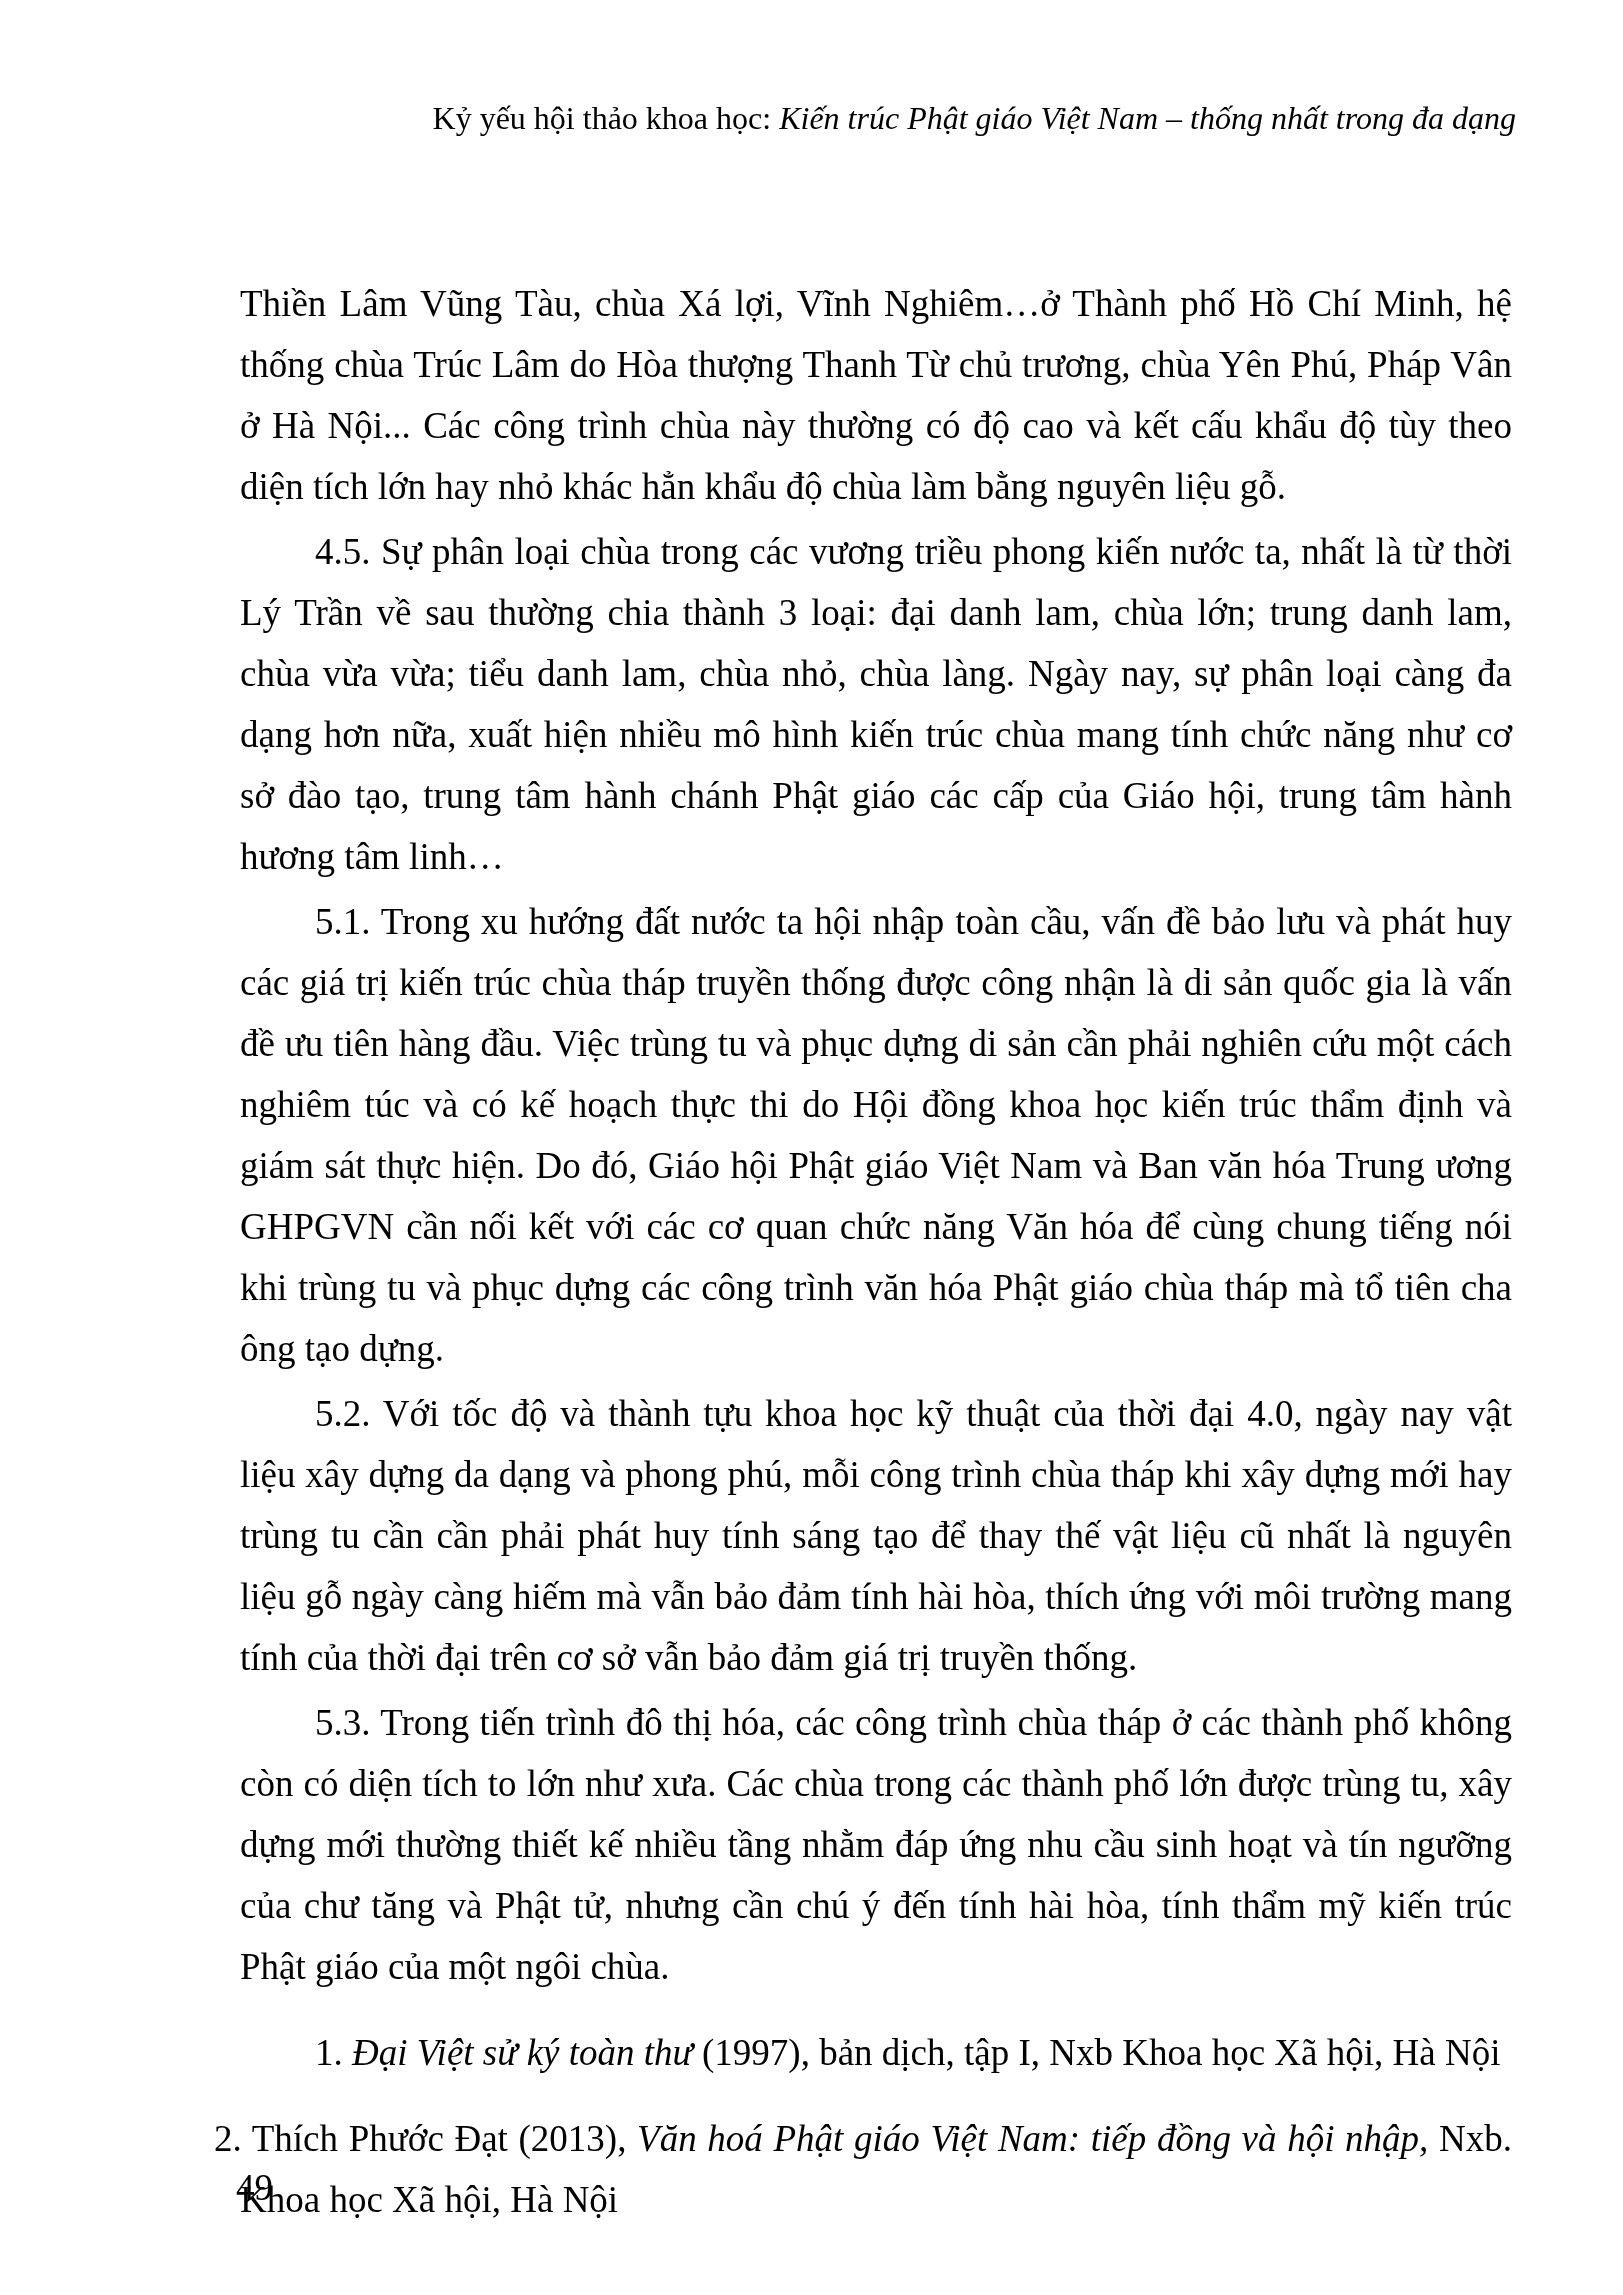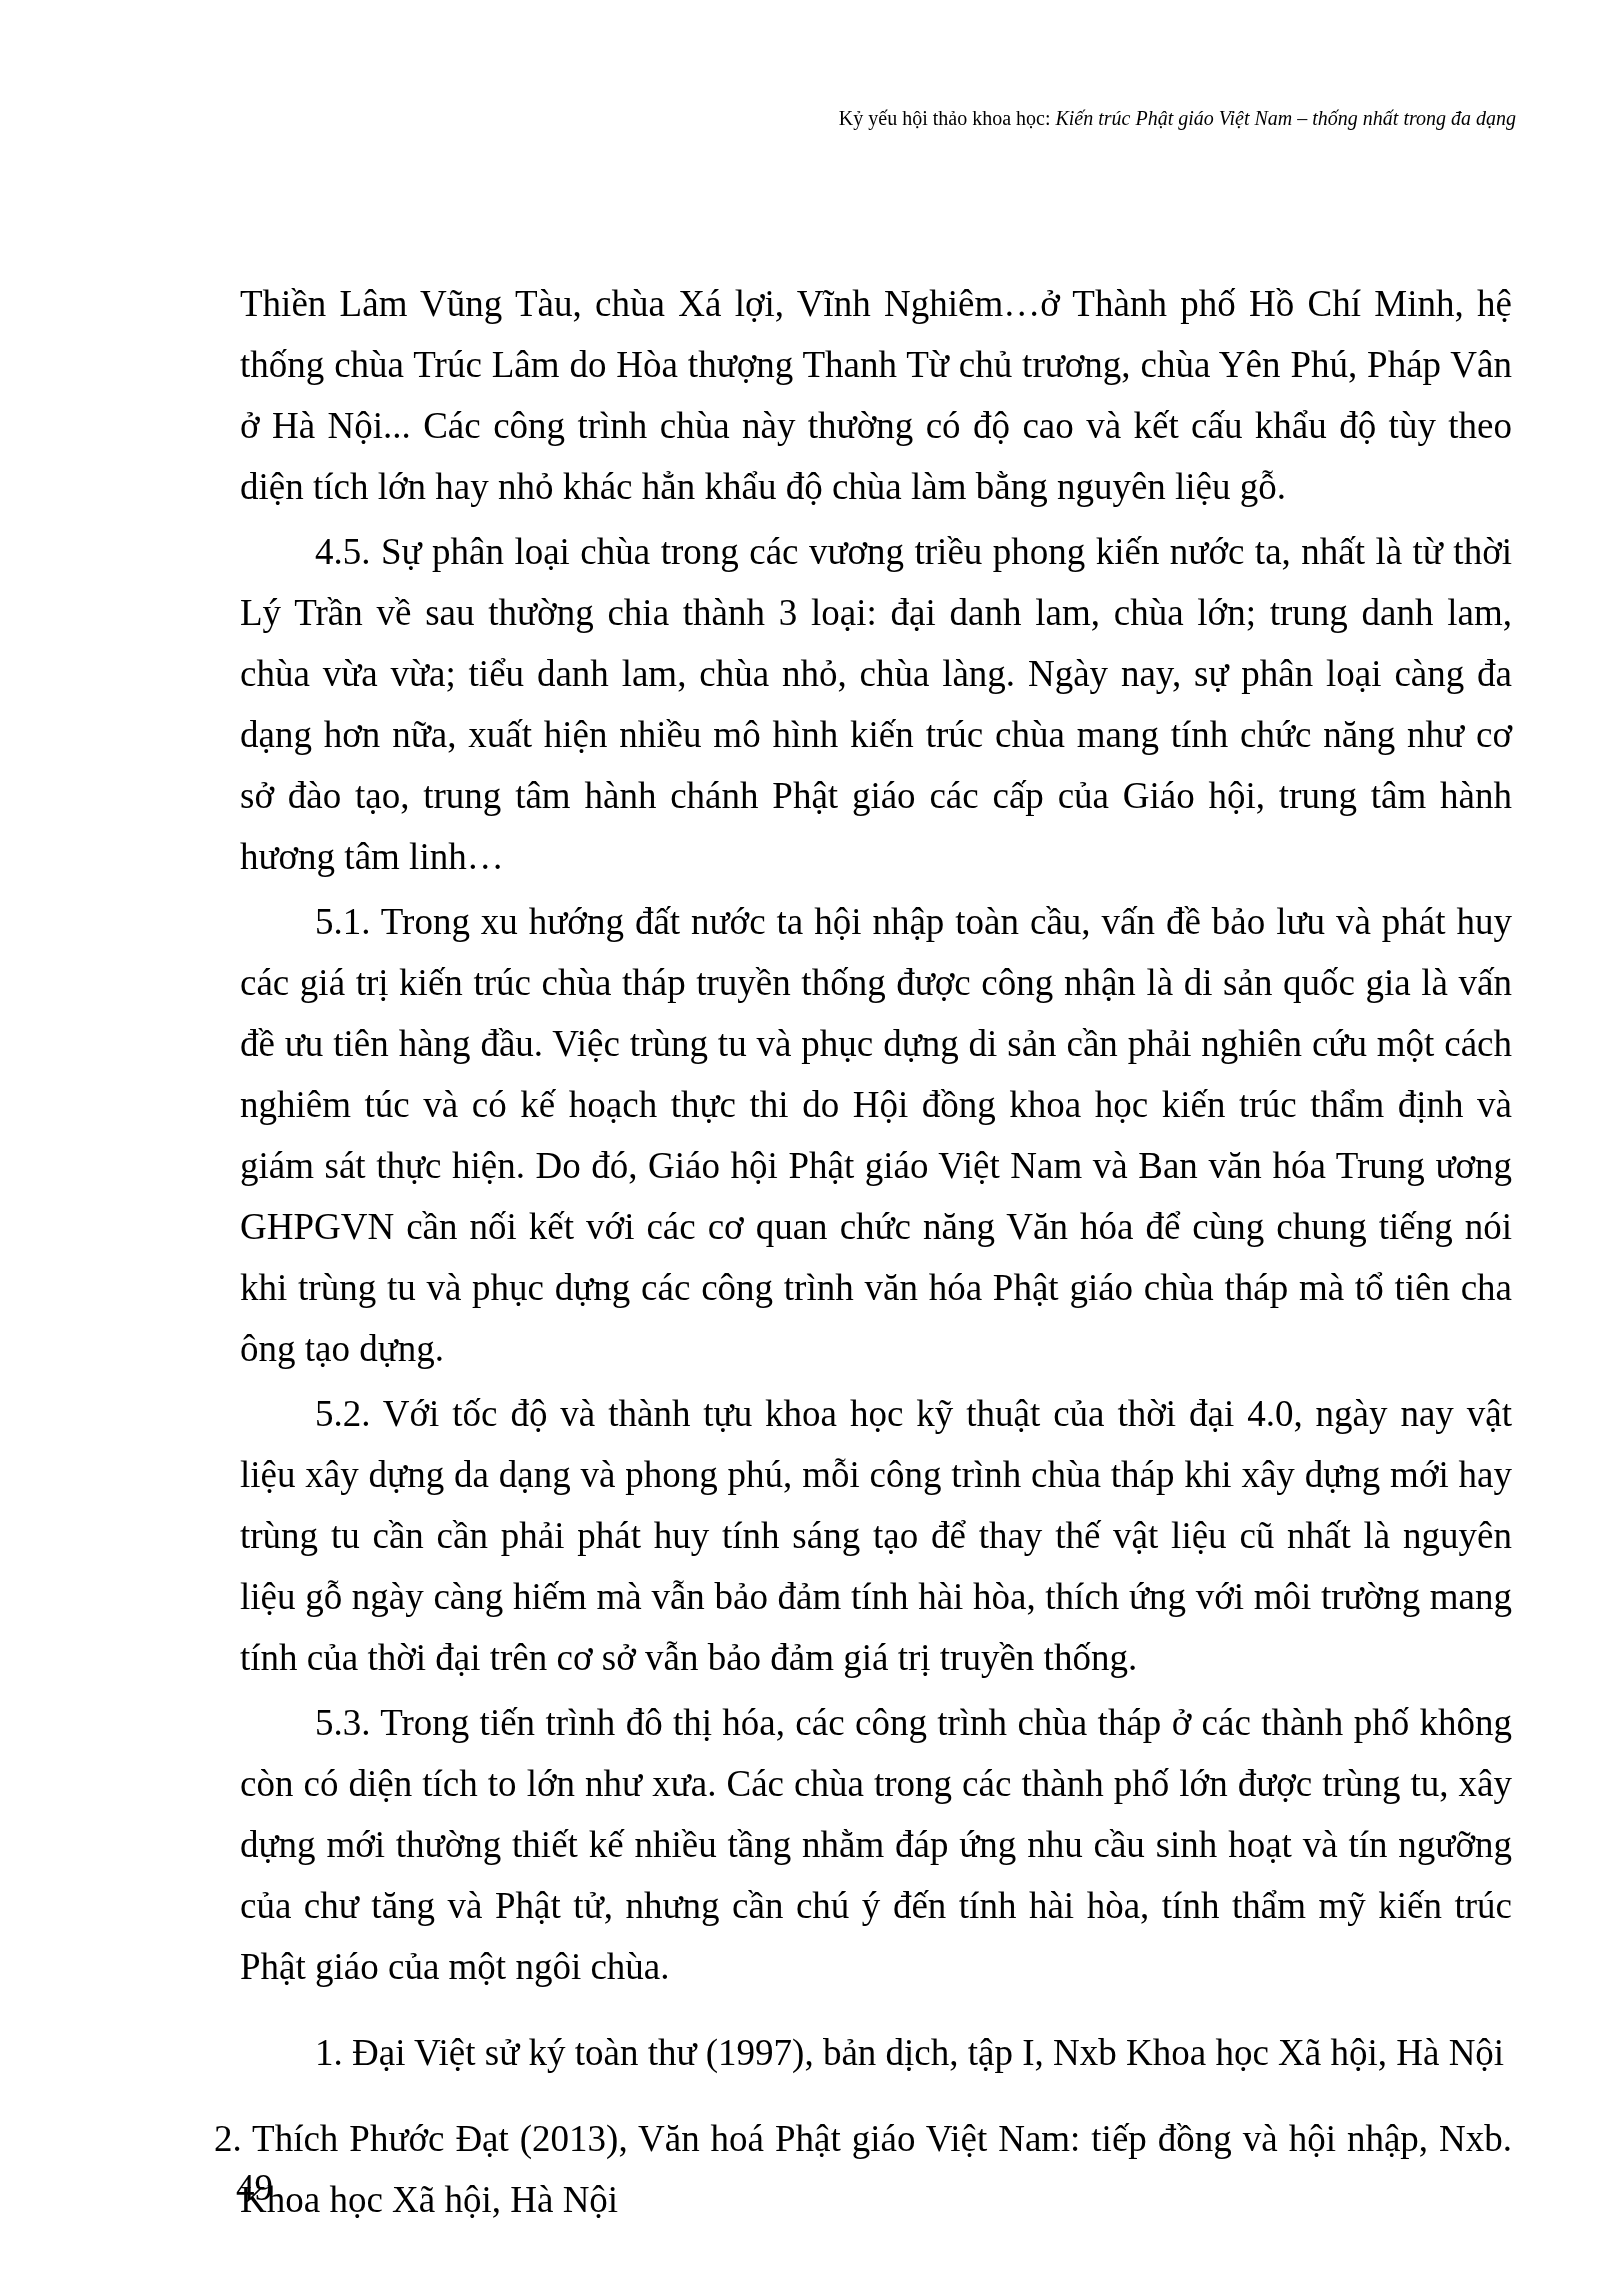--- a/index.html
+++ b/index.html
@@ -14,21 +14,21 @@
     margin: 0 auto;
     background: #ffffff;
     color: #000000;
     font-family: "Liberation Serif", "DejaVu Serif", serif;
     box-sizing: border-box;
     padding: 98px 107px 0 236px;
     overflow: hidden;
   }
   .running-header {
     text-align: right;
-    font-size: 20px;
+    font-size: 32px;
     line-height: 41px;
     white-space: nowrap;
   }
   .running-header .hdr-title {
     font-style: italic;
   }
   .doc-body {
     margin-top: 134px;
     font-size: 37px;
     line-height: 61px;
@@ -36,21 +36,21 @@
   }
   .doc-body p {
     margin: 4px;
     padding: 0;
     text-indent: 75px;
   }
   .doc-body p.noindent {
     text-indent: 0;
   }
   .bold { font-weight: normal; }
-  .italic { }
+  .italic { font-style: italic; }
   .ref-first {
     margin-top: 25px !important;
   }
   .ref-hang {
     margin-top: 25px !important;
     margin-left: 101px;
     text-indent: -26px !important;
   }
   .page-number {
     position: absolute;

